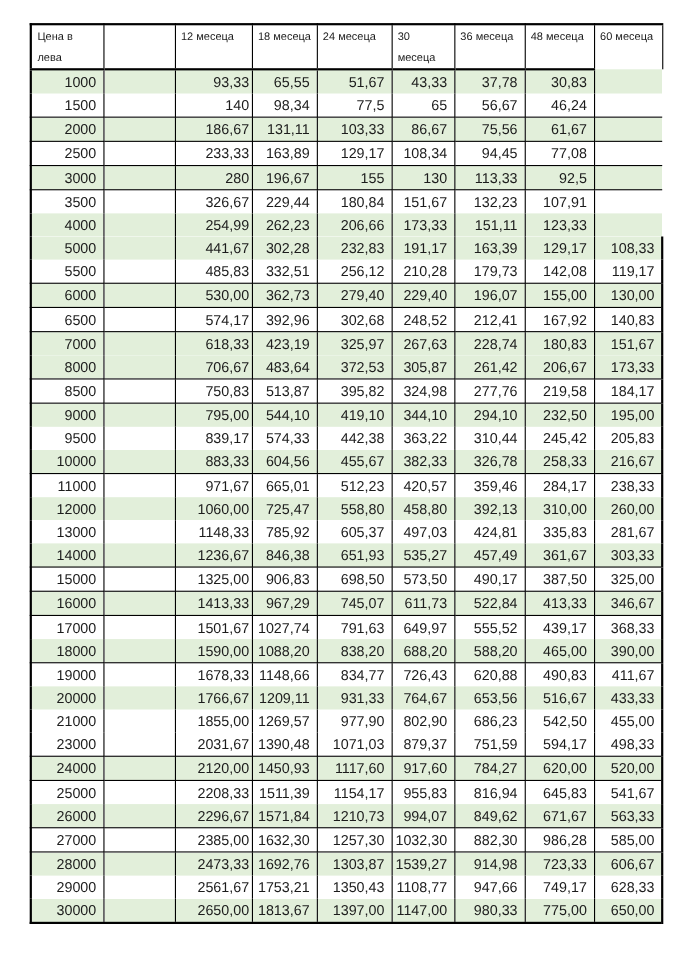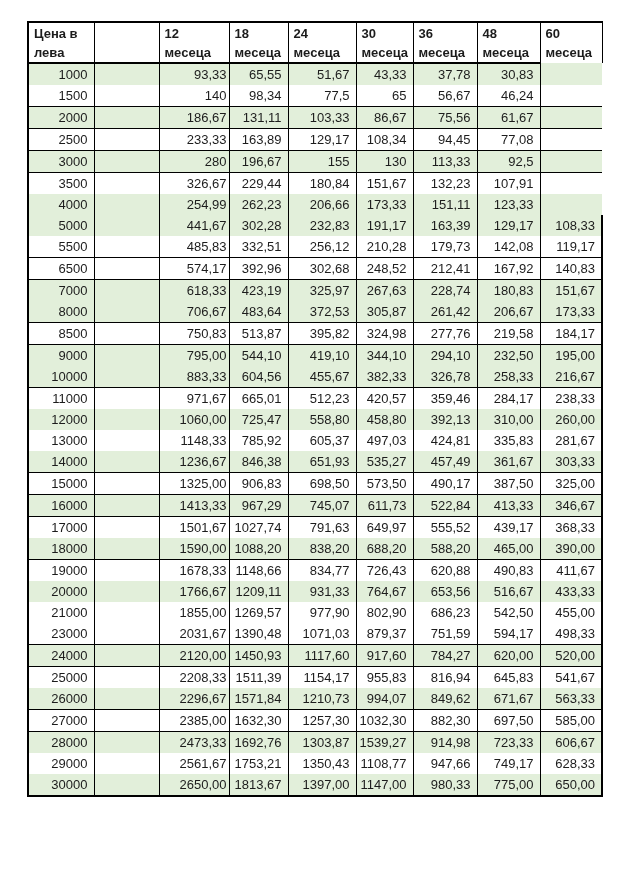--- a/index.html
+++ b/index.html
@@ -16,21 +16,21 @@
   }
   .sheet{position:absolute;left:27px;top:21px;}
   table{
     border-collapse:collapse;table-layout:fixed;
     border-left:2px solid var(--border);
     border-top:2px solid var(--border);
     border-bottom:2px solid var(--border);
   }
   thead th{
     height:41px;box-sizing:border-box;
-    font-size:13px;font-weight:bold;line-height:19px;
+    font-size:10px;font-weight:normal;line-height:19px;
     text-align:left;vertical-align:top;
     padding:1px 3px 0 5px;
     border-right:1px solid var(--border);
     border-bottom:2px solid var(--border);
     background:#ffffff;
     overflow:hidden;white-space:normal;
   }
   thead th.last{
     border-bottom:none;
     border-top:1px solid var(--border);
@@ -174,20 +174,31 @@
           <td>5500</td>
           <td></td>
           <td>485,83</td>
           <td>332,51</td>
           <td>256,12</td>
           <td>210,28</td>
           <td>179,73</td>
           <td>142,08</td>
           <td class="rb">119,17</td>
         </tr>
+        <tr class="g hl">
+          <td>6000</td>
+          <td></td>
+          <td>530,00</td>
+          <td>362,73</td>
+          <td>279,40</td>
+          <td>229,40</td>
+          <td>196,07</td>
+          <td>155,00</td>
+          <td class="rb">130,00</td>
+        </tr>
         <tr class="w hl">
           <td>6500</td>
           <td></td>
           <td>574,17</td>
           <td>392,96</td>
           <td>302,68</td>
           <td>248,52</td>
           <td>212,41</td>
           <td>167,92</td>
           <td class="rb">140,83</td>
@@ -229,20 +240,31 @@
           <td>9000</td>
           <td></td>
           <td>795,00</td>
           <td>544,10</td>
           <td>419,10</td>
           <td>344,10</td>
           <td>294,10</td>
           <td>232,50</td>
           <td class="rb">195,00</td>
         </tr>
+        <tr class="w">
+          <td>9500</td>
+          <td></td>
+          <td>839,17</td>
+          <td>574,33</td>
+          <td>442,38</td>
+          <td>363,22</td>
+          <td>310,44</td>
+          <td>245,42</td>
+          <td class="rb">205,83</td>
+        </tr>
         <tr class="g hl">
           <td>10000</td>
           <td></td>
           <td>883,33</td>
           <td>604,56</td>
           <td>455,67</td>
           <td>382,33</td>
           <td>326,78</td>
           <td>258,33</td>
           <td class="rb">216,67</td>
@@ -413,21 +435,21 @@
           <td class="rb">563,33</td>
         </tr>
         <tr class="w hl">
           <td>27000</td>
           <td></td>
           <td>2385,00</td>
           <td>1632,30</td>
           <td>1257,30</td>
           <td>1032,30</td>
           <td>882,30</td>
-          <td>697,50</td>
+          <td>986,28</td>
           <td class="rb">585,00</td>
         </tr>
         <tr class="g">
           <td>28000</td>
           <td></td>
           <td>2473,33</td>
           <td>1692,76</td>
           <td>1303,87</td>
           <td>1539,27</td>
           <td>914,98</td>

